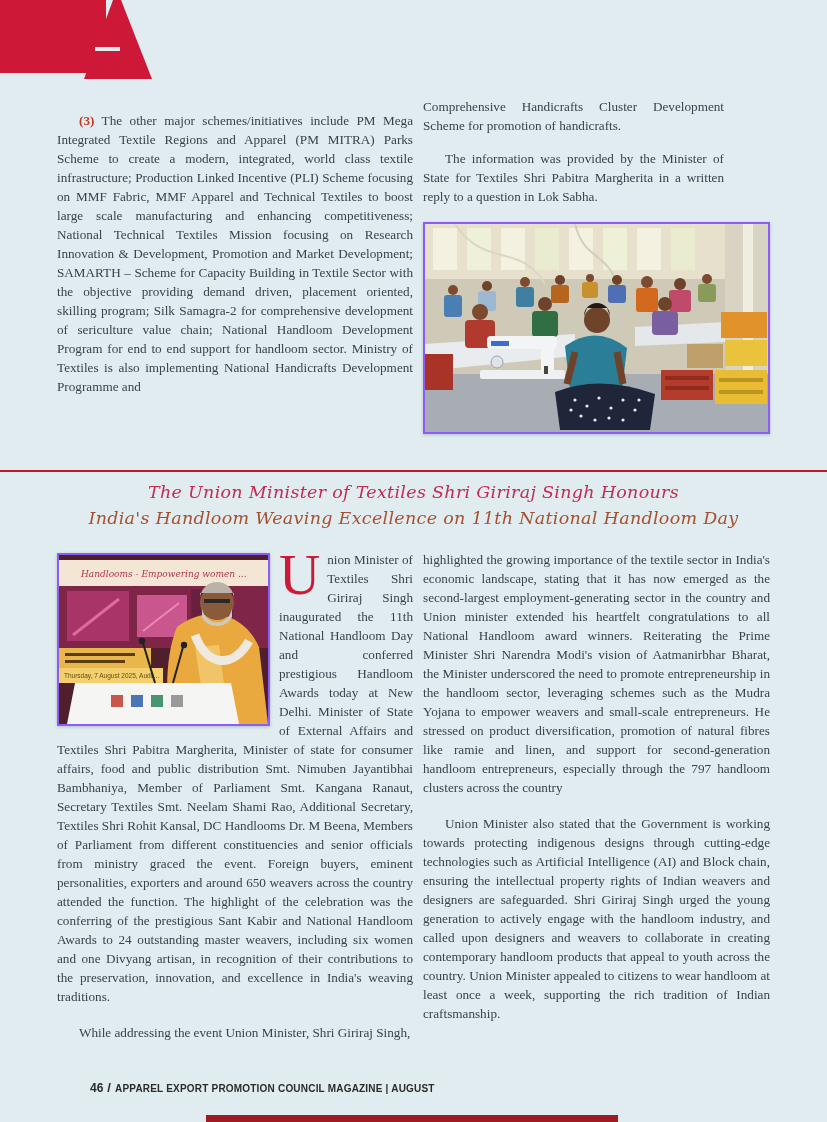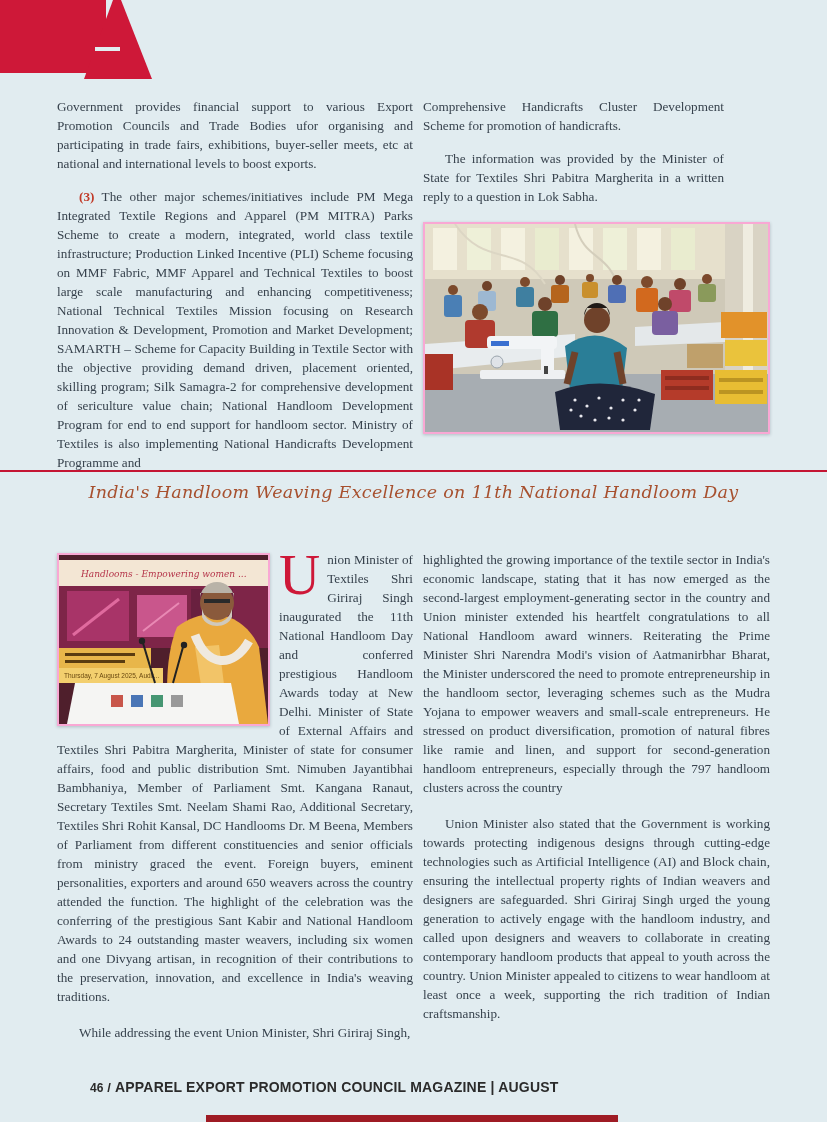--- a/index.html
+++ b/index.html
@@ -16,21 +16,21 @@
   
   .body-text { font-size:13.2px; line-height:19px; color:#37424d; text-align:justify; margin:0; }
   .indent { text-indent:22px; }
   .gap { margin-top:14px; }
   .marker { color:#c13a28; font-weight:bold; }
 
   .article1 { position:absolute; left:57px; top:97px; width:713px; display:flex; gap:10px; }
   .a1-left  { width:356px; }
   .a1-right { width:301px; }
 
-  .photo-frame { background:#f9a8d4; padding:2px; box-sizing:border-box; box-shadow:0 1px 3px rgba(40,60,70,.25); }
+  .photo-frame { background:#8b5cf6; padding:2px; box-sizing:border-box; box-shadow:0 1px 3px rgba(40,60,70,.25); }
   .factory-photo { margin-top:16px; width:347px; height:212px; }
   .factory-photo svg, .podium-photo svg { display:block; width:100%; height:100%; }
 
   .divider { position:absolute; top:470px; left:0; width:827px; height:2px; background:#c41533; }
 
   .heading { position:absolute; top:479px; left:0; width:827px; text-align:center;
              font-family:"DejaVu Serif", serif; font-style:italic; font-weight:500; }
   .heading div { font-size:17.5px; line-height:26px; letter-spacing:0.3px; }
   .heading .l1 { color:#c62a52; }
   .heading .l2 { color:#a7502e;text-align:center; }
@@ -39,38 +39,37 @@
   .a2-left  { width:356px; }
   .a2-right { width:347px; }
 
   .podium-photo { float:left; width:213px; height:173px; margin:3px 9px 4px 0; }
   .dropcap { float:left; font-size:57px; line-height:44px; color:#ce1838; padding:3px 7px 0 0; }
 
   .footer { position:absolute; left:90px; top:1078px; font-family:"Liberation Sans", sans-serif;
             color:#2b2b2b; font-weight:bold; white-space:nowrap; }
   .footer .num { font-size:12px; }
   .footer .sep { font-size:13px; margin:0 4px; }
-  .footer .mag { font-size:14px; letter-spacing:0.2px; }
+  .footer .mag { font-size:10px; letter-spacing:0.2px; }
 
   .bottom-bar { position:absolute; bottom:0; left:206px; width:412px; height:7px; background:#9e1b24; }
 </style>
 </head>
 <body>
 
 <div class="page">
 
   <div class="logo-block"></div>
   <svg class="logo-a" width="68" height="79" viewBox="0 0 68 79">
     <polygon points="29,0 37,0 68,79 0,79" fill="#ce1838"></polygon>
     <rect x="11" y="47" width="25" height="4" fill="#e1ecf0"></rect>
   </svg>
 
   <div class="article1">
     <div class="a1-left">
-      <p class="body-text">Government provides financial support to various Export Promotion Councils and Trade Bodies ufor organising and participating in trade fairs, exhibitions, buyer-seller meets, etc at national and international levels to boost exports.</p>
       <p class="body-text indent gap"><span class="marker">(3)</span><span> The other major schemes/initiatives include PM Mega Integrated Textile Regions and Apparel (PM MITRA) Parks Scheme to create a modern, integrated, world class textile infrastructure; Production Linked Incentive (PLI) Scheme focusing on MMF Fabric, MMF Apparel and Technical Textiles to boost large scale manufacturing and enhancing competitiveness; National Technical Textiles Mission focusing on Research Innovation &amp; Development, Promotion and Market Development; SAMARTH – Scheme for Capacity Building in Textile Sector with the objective providing demand driven, placement oriented, skilling program; Silk Samagra-2 for comprehensive development of sericulture value chain; National Handloom Development Program for end to end support for handloom sector. Ministry of Textiles is also implementing National Handicrafts Development Programme and</span></p>
     </div>
     <div class="a1-right">
       <p class="body-text">Comprehensive Handicrafts Cluster Development Scheme for promotion of handicrafts.</p>
       <p class="body-text indent gap">The information was provided by the Minister of State for Textiles Shri Pabitra Margherita in a written reply to a question in Lok Sabha.</p>
 
       <div class="photo-frame factory-photo">
         <svg viewBox="0 0 343 208" preserveAspectRatio="none">
           <rect width="343" height="208" fill="#cfc9b8"></rect>
           <rect x="0" y="0" width="343" height="55" fill="#e6e0cc"></rect>
@@ -154,20 +153,21 @@
               <circle cx="146" cy="186" r="1.6"></circle>
               <circle cx="214" cy="176" r="1.6"></circle>
           </g>
         </svg>
       </div>
     </div>
   </div>
 
   <div class="divider"></div>
   <div class="heading">
+    <div class="l1">The Union Minister of Textiles Shri Giriraj Singh Honours</div>
     <div class="l2">India's Handloom Weaving Excellence on 11th National Handloom Day</div>
   </div>
 
   <div class="article2">
     <div class="a2-left">
 
       <div class="photo-frame podium-photo">
         <svg viewBox="0 0 209 169" preserveAspectRatio="none">
           <rect width="209" height="169" fill="#4f1f2c"></rect>
           <rect x="0" y="5" width="209" height="26" fill="#f3e6d4"></rect>

